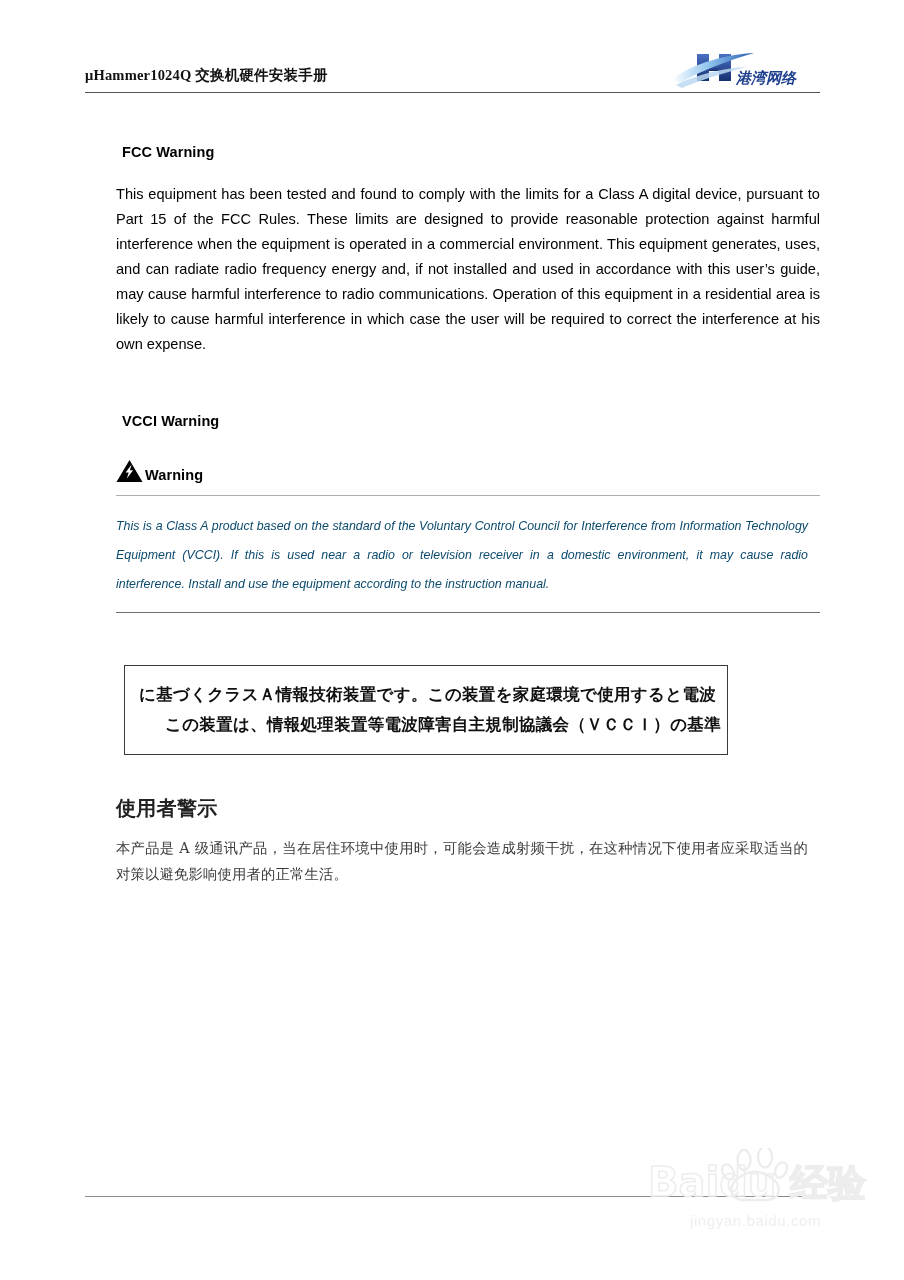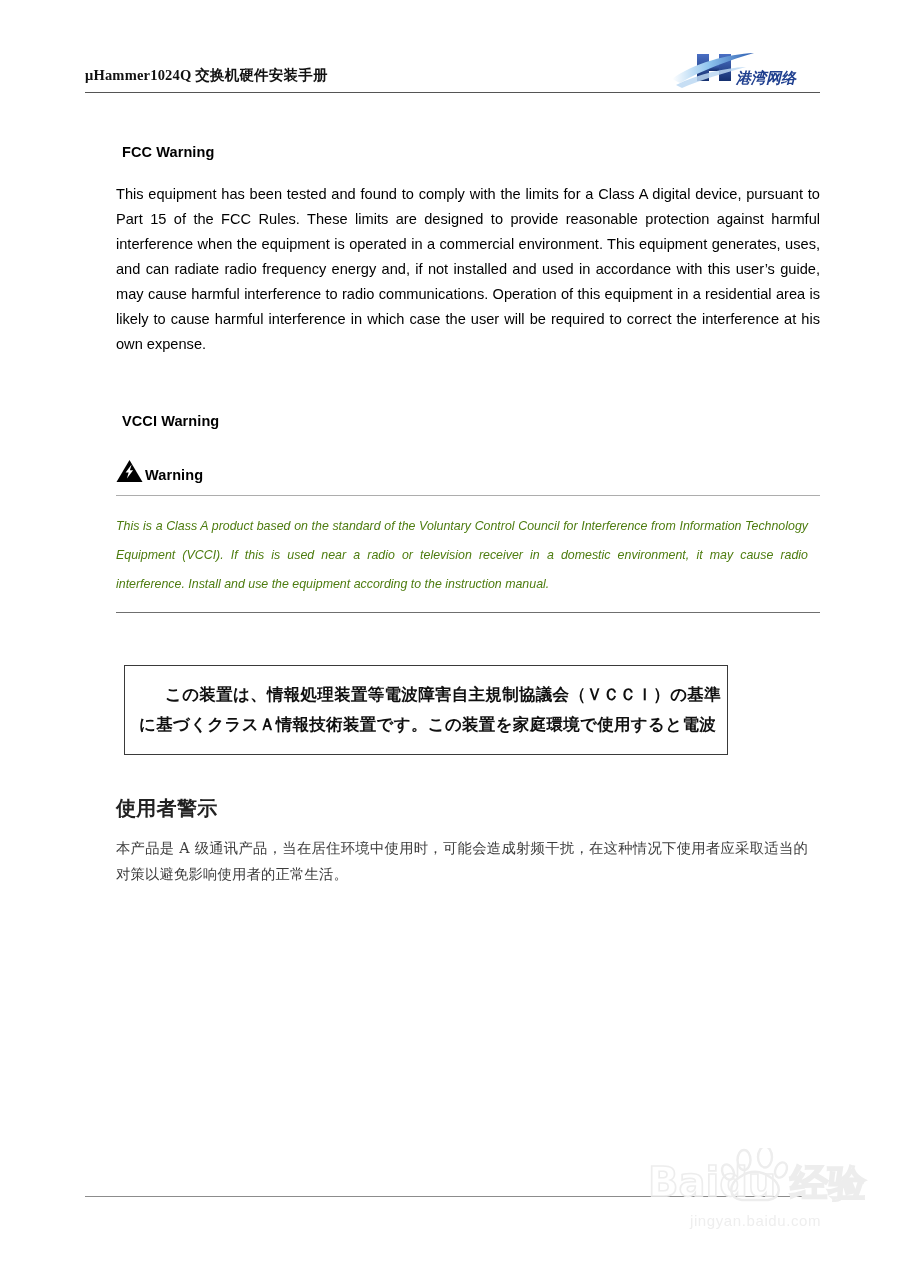--- a/index.html
+++ b/index.html
@@ -116,21 +116,21 @@
     height: 0;
     border-top: 1.8px solid #6f6f6f;
   }
 
   .vcci-text {
     margin: 16px 12px 0 0;
     font-size: 12.4px;
     font-style: italic;
     line-height: 29px;
     text-align: justify;
-    color: #4d7c0f;
+    color: #0c4a6e;
     font-family: "Liberation Sans", sans-serif;
   }
 
   
   .jp-box {
     margin-top: 52px;
     margin-left: 8px;
     width: 604px;
     border: 1.5px solid #3a3a3a;
     box-sizing: border-box;
@@ -256,22 +256,22 @@
         </svg>
         <span class="warn-label">Warning</span>
       </div>
 
       <div class="rule-top"></div>
       <p class="vcci-text">This is a Class A product based on the standard of the Voluntary Control Council for Interference from Information Technology Equipment (VCCI). If this is used near a radio or television receiver in a domestic environment, it may cause radio interference. Install and use the equipment according to the instruction manual.</p>
       <div class="rule-bottom"></div>
     </div>
 
     <div class="jp-box">
+      <div class="jp-line">に基づくクラスＡ情報技術装置です。この装置を家庭環境で使用すると電波</div>
       <div class="jp-line indented">この装置は、情報処理装置等電波障害自主規制協議会（ＶＣＣＩ）の基準</div>
-      <div class="jp-line">に基づくクラスＡ情報技術装置です。この装置を家庭環境で使用すると電波</div>
     </div>
 
     <div class="cn-block">
       <h2 class="cn-heading">使用者警示</h2>
       <p class="cn-para">本产品是 A 级通讯产品，当在居住环境中使用时，可能会造成射频干扰，在这种情况下使用者应采取适当的对策以避免影响使用者的正常生活。</p>
     </div>
 
   </div>
 
   <div class="footer-rule"></div>

